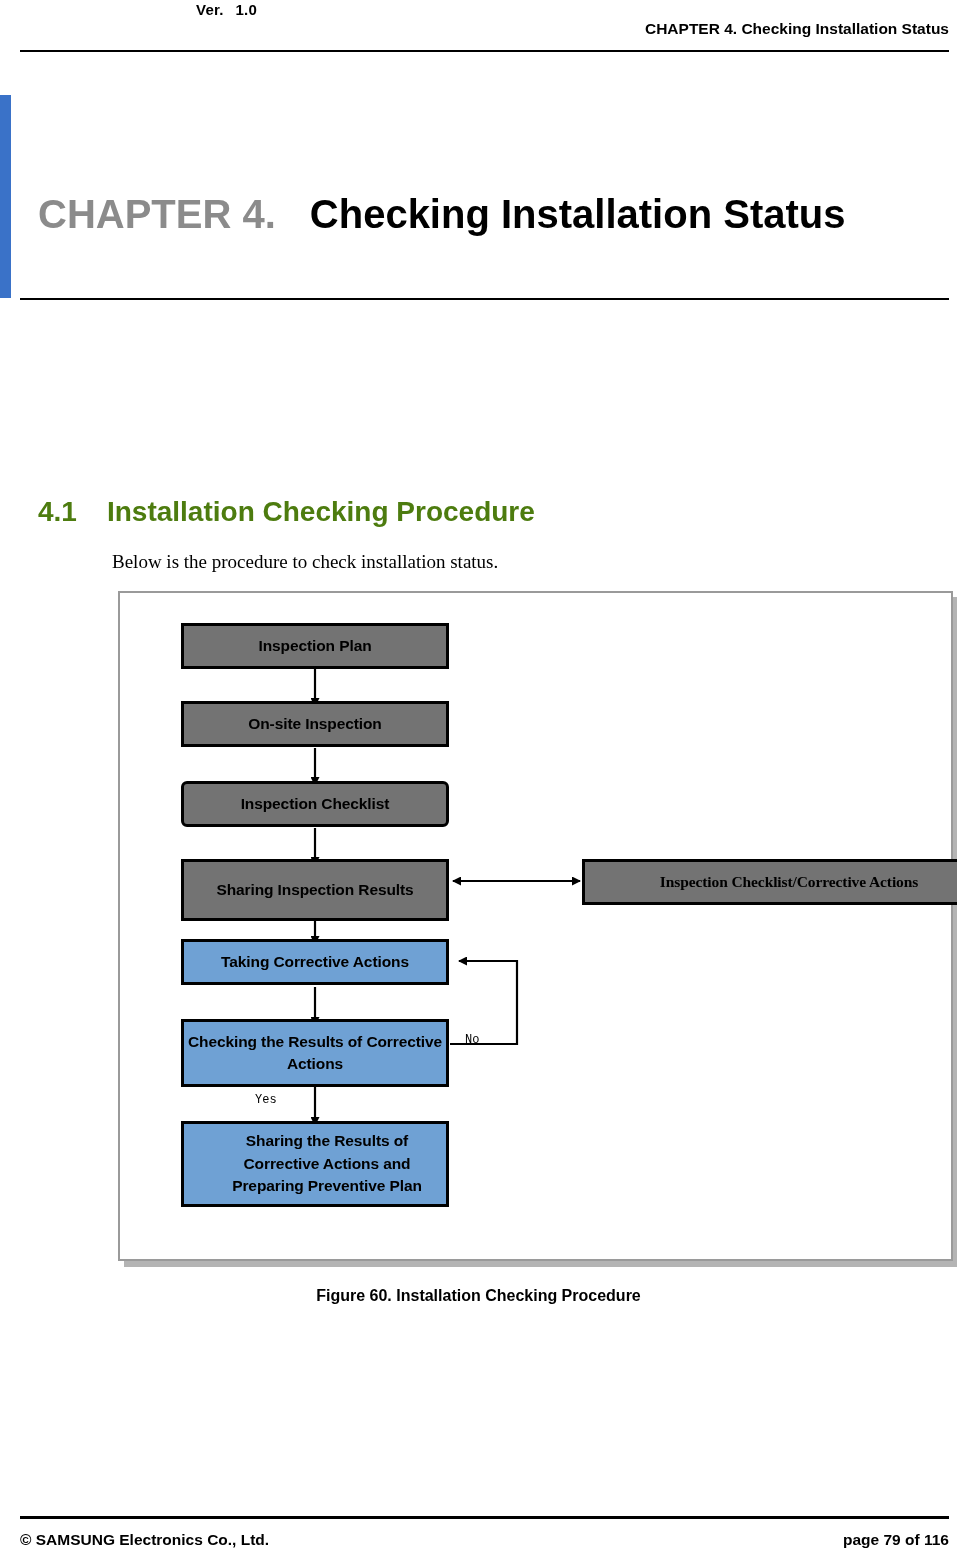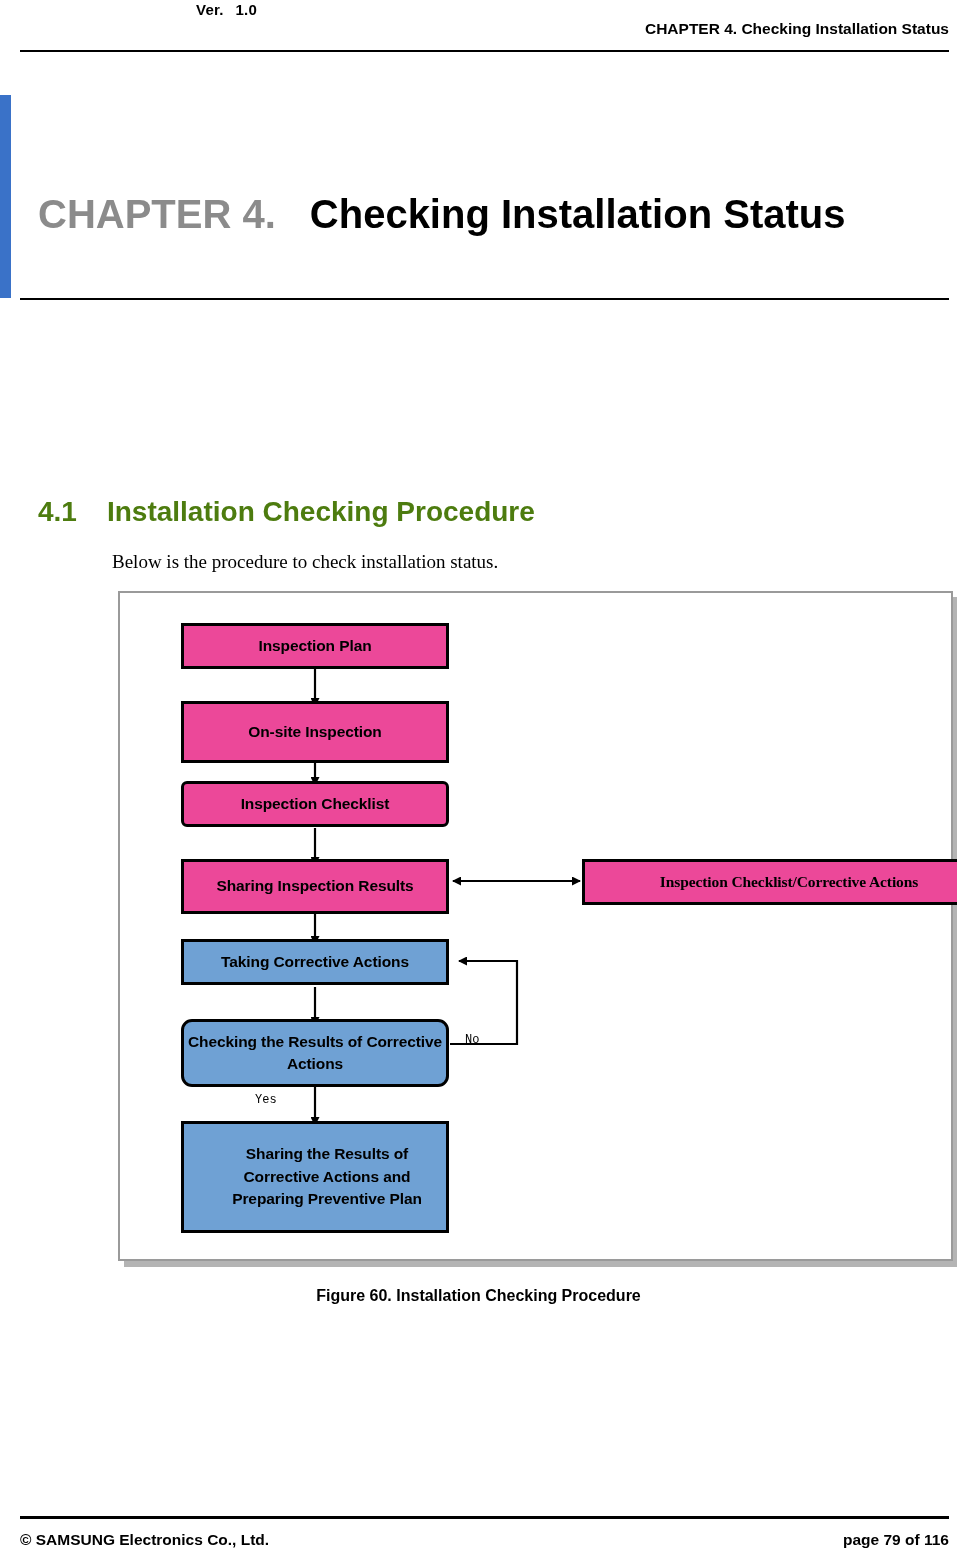--- a/index.html
+++ b/index.html
@@ -129,21 +129,21 @@
     display: flex;
     align-items: center;
     justify-content: center;
     text-align: center;
     font-size: 15.5px;
     font-weight: bold;
     color: #000;
     line-height: 1.45;
     letter-spacing: -0.1px;
   }
-  .fill-light { background: #ec4899; }
+  .fill-light { background: #737373; }
   .fill-dark  { background: #6fa1d4; justify-content: center; }
 
   .edge-label {
     position: absolute;
     font-size: 12px;
     color: #000;
     font-family: Liberation Mono, monospace;
   }
 
   .fig-caption {
@@ -232,45 +232,45 @@
 
         <path d="M330,451 L397,451 L397,368 L339,368" fill="none" stroke="#000" stroke-width="2.2" marker-end="url(#ah)"></path>
 
         <line x1="195" y1="494" x2="195" y2="532" stroke="#000" stroke-width="2.2" marker-end="url(#ah)"></line>
       </svg>
 
       <div class="nodebox fill-light" style="left:61px; top:30px; width:268px; height:46px;">
         <span>Inspection Plan</span>
       </div>
 
-      <div class="nodebox fill-light" style="left:61px; top:108px; width:268px; height:62px;">
+      <div class="nodebox fill-light" style="left:61px; top:108px; width:268px; height:46px;">
         <span>On-site Inspection</span>
       </div>
 
       <div class="nodebox fill-light" style="left:61px; top:188px; width:268px; height:46px;border-radius:6px;">
         <span>Inspection Checklist</span>
       </div>
 
-      <div class="nodebox fill-light" style="left:61px; top:266px; width:268px; height:55px;text-align:center;">
+      <div class="nodebox fill-light" style="left:61px; top:266px; width:268px; height:62px;text-align:center;">
         <span>Sharing Inspection Results</span>
       </div>
 
       <div class="nodebox fill-light" style="left:462px; top:266px; width:414px; height:46px;font-family:Liberation Serif, serif;">
         <span>Inspection Checklist/Corrective Actions</span>
       </div>
 
       <div class="nodebox fill-dark" style="left:61px; top:346px; width:268px; height:46px;">
         <span>Taking Corrective Actions</span>
       </div>
 
-      <div class="nodebox fill-dark" style="left:61px; top:426px; width:268px; height:68px;border-radius:11px;">
+      <div class="nodebox fill-dark" style="left:61px; top:426px; width:268px; height:68px;">
         <span>Checking the Results of Corrective Actions</span>
       </div>
 
-      <div class="nodebox fill-dark" style="left:61px; top:528px; width:268px; height:112px;padding-left:24px;">
+      <div class="nodebox fill-dark" style="left:61px; top:528px; width:268px; height:86px;padding-left:24px;">
         <span>Sharing the Results of Corrective Actions and Preparing Preventive Plan</span>
       </div>
 
       <div class="edge-label" style="left:345px; top:440px;">No</div>
       <div class="edge-label" style="left:135px; top:500px;">Yes</div>
 
     </div>
   </div>
 
   <div class="fig-caption">Figure 60. Installation Checking Procedure</div>

